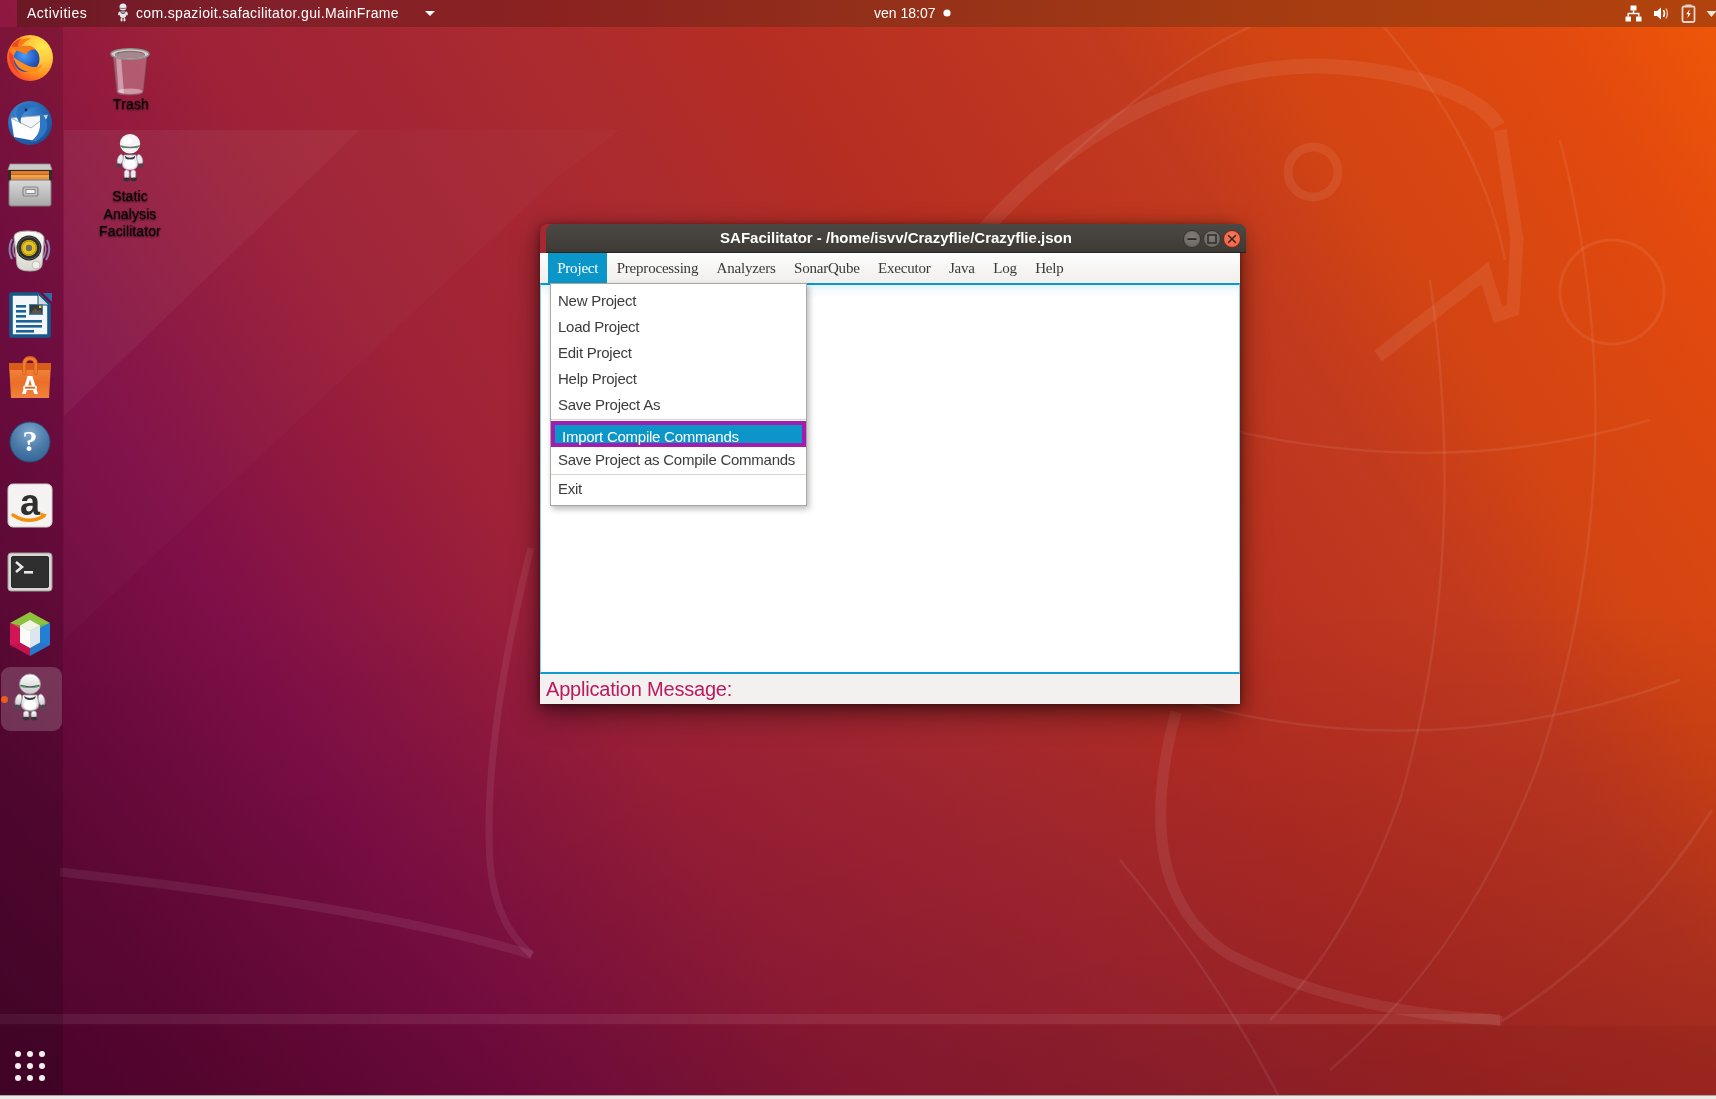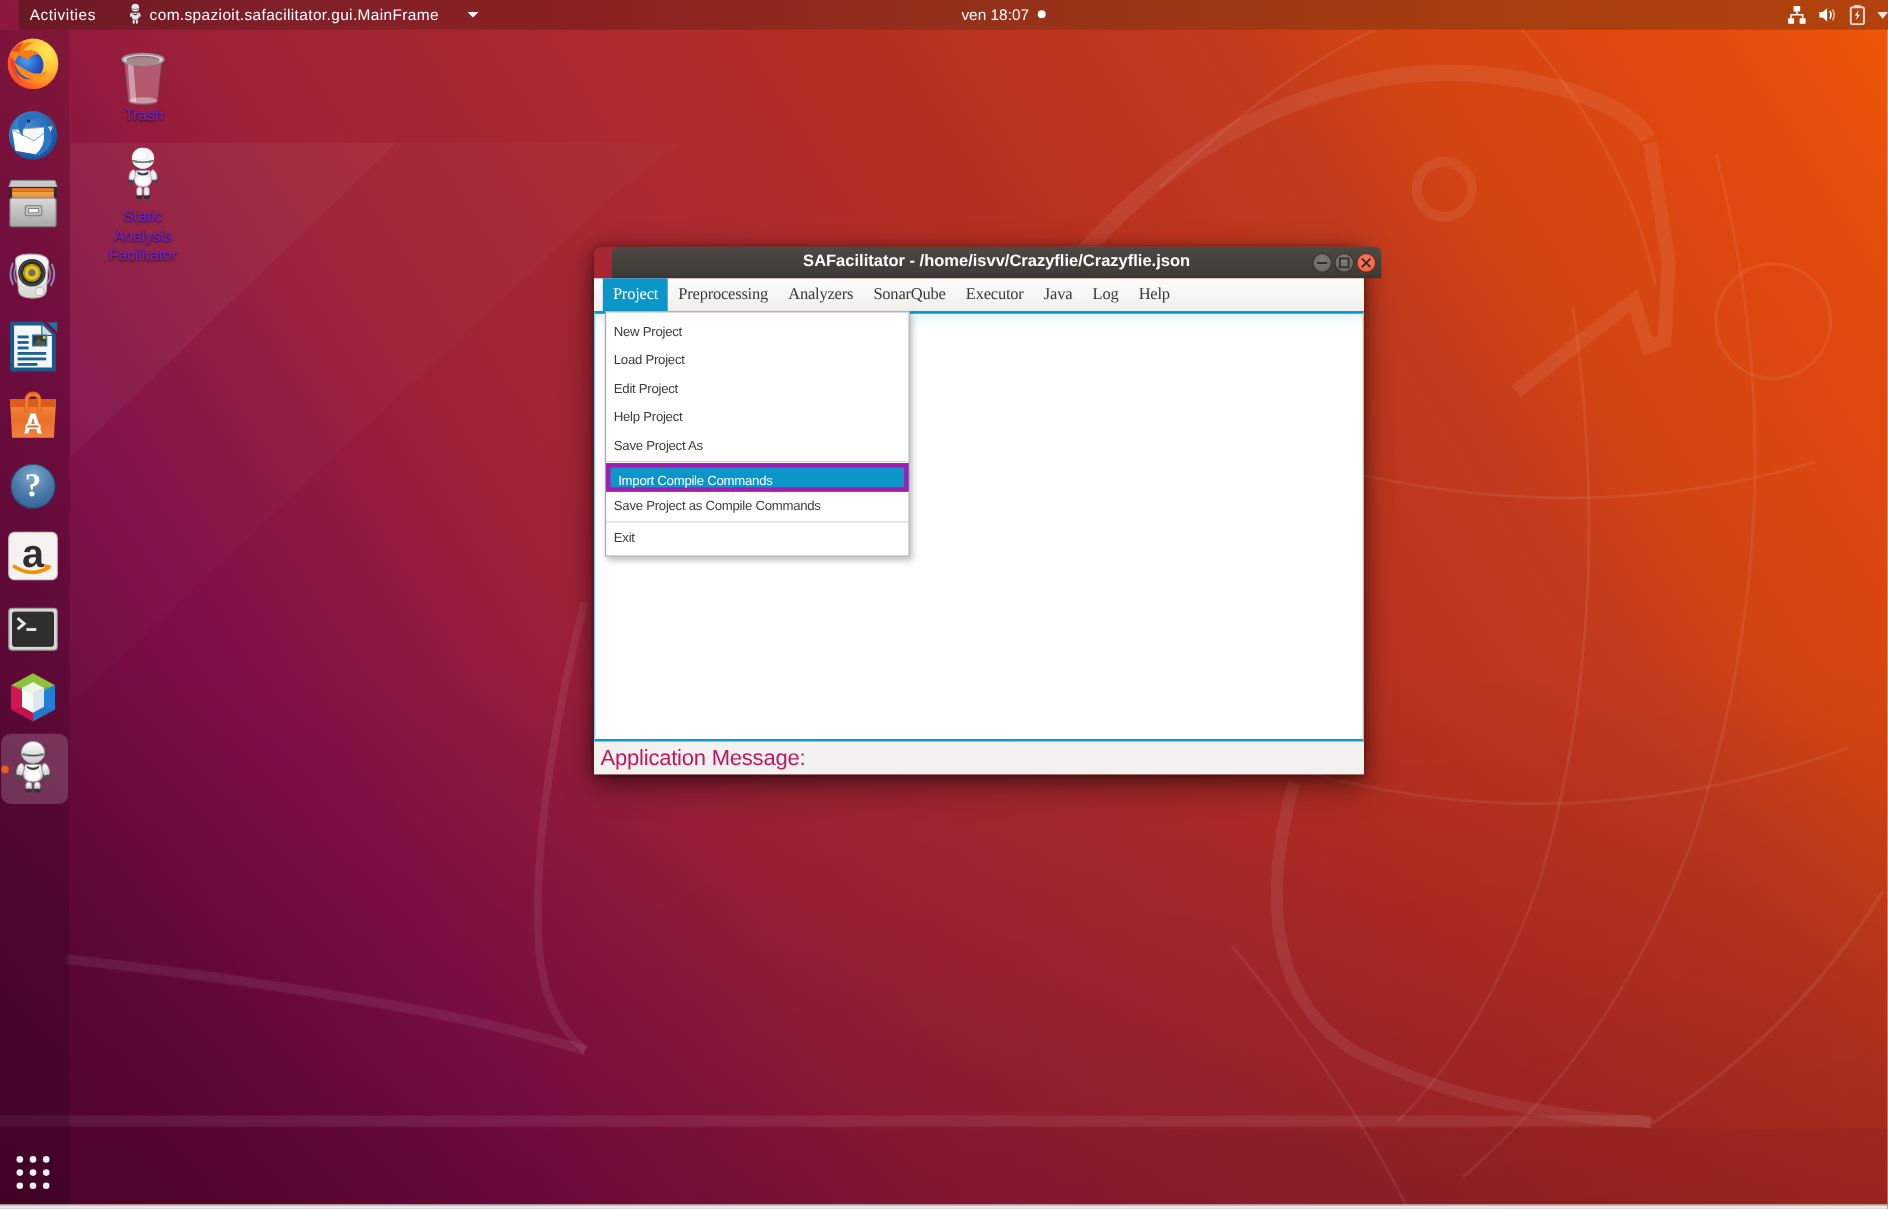--- a/index.html
+++ b/index.html
@@ -21,47 +21,47 @@
   #topbar .clock { position:absolute; left:857px; top:5px; }
   
   #dock { position:absolute; top:27px; left:0; width:63px; height:1072px;
     background:linear-gradient(180deg, rgba(28,2,18,0.15) 0%, rgba(28,2,20,0.18) 55%, rgba(24,2,18,0.24) 100%); }
   .dicon { position:absolute; left:6px; width:48px; height:48px; }
   #dockhl { position:absolute; left:1px; top:640px; width:61px; height:64px; border-radius:9px;
     background:rgba(255,255,255,0.18); }
   #dockdot { position:absolute; left:1px; top:669px; width:7px; height:7px; border-radius:50%; background:#e85e1e; }
   #appgrid { position:absolute; left:12px; top:1022px; width:38px; height:36px; }
   
-  .desklabel { position:absolute; color:#6d28d9; font-size:14px; text-align:center; width:120px;
+  .desklabel { position:absolute; color:#000000; font-size:14px; text-align:center; width:120px;
     text-shadow:0 1px 2px rgba(0,0,0,0.85); letter-spacing:0.1px; }
   
   #win { position:absolute; left:540px; top:224px; width:700px; height:480px;
     box-shadow:0 10px 30px rgba(0,0,0,0.42), 0 3px 14px rgba(0,0,0,0.33), 0 1px 4px rgba(0,0,0,0.28); border-radius:7px 7px 0 0; }
-  #titlebar { position:absolute; top:0; left:16px; width:700px; height:29px; border-radius:7px 7px 0 0;
+  #titlebar { position:absolute; top:0; left:6px; width:700px; height:29px; border-radius:7px 7px 0 0;
     background:linear-gradient(180deg,#4c4843 0%,#403c37 85%,#3b3733 100%);
     border-bottom:1px solid #282420; }
   #titlebar .title { position:absolute; width:700px; text-align:center; top:5px; color:#ffffff;
     font-weight:bold; font-size:15px; }
   .wbtn { position:absolute; top:6px; width:18px; height:18px; border-radius:50%; }
   .wbtn.min { left:637px; background:radial-gradient(circle at 50% 35%, #817c75, #67625b); border:1px solid #37332e; }
   .wbtn.max { left:657px; background:radial-gradient(circle at 50% 35%, #817c75, #67625b); border:1px solid #37332e; }
   .wbtn.close { left:677px; background:radial-gradient(circle at 50% 35%, #f67a5e, #f05f40); border:1px solid #71291a; }
   #menubar { position:absolute; top:29px; left:0; width:700px; height:30px;
     background:linear-gradient(180deg,#fdfdfd,#f0efed); font-size:15px; color:#3a3a3a;
     white-space:nowrap; padding-left:8px; }
   .mitem { display:inline-block; padding:0 9.2px; line-height:30px; height:30px; vertical-align:top; letter-spacing:-0.2px;font-family:Liberation Serif, serif; }
   .mitem.sel { background:#0b96ca; color:#ffffff; }
   #contentframe { position:absolute; top:59px; left:0; width:700px; height:391px;
     background:linear-gradient(180deg,#e2f2fa 0%, #f7fbfd 6px, #ffffff 14px); border-top:2px solid #0a98cd; border-bottom:2px solid #0f9cd3;
     border-left:1px solid #8ecde7; border-right:1px solid #8ecde7; }
   #statusbar { position:absolute; top:450px; left:0; width:700px; height:30px; background:#f2f1ef;
     font-size:20px; color:#be185d; line-height:30px; padding-left:6px; letter-spacing:-0.2px; }
   
-  #dropdown { position:absolute; left:550px; top:283px; width:277px; height:223px; background:#ffffff;
-    border:1px solid #a9a59f; box-shadow:2px 3px 6px rgba(0,0,0,0.28); font-size:12px; color:#3c3c3c;
+  #dropdown { position:absolute; left:550px; top:283px; width:257px; height:223px; background:#ffffff;
+    border:1px solid #a9a59f; box-shadow:2px 3px 6px rgba(0,0,0,0.28); font-size:15px; color:#3c3c3c;
     padding-top:4px; letter-spacing:-0.25px; }
   .ditem { height:26px; line-height:26px; padding-left:7px; }
   .dsep { height:1px; margin:1px 0; background:#d7d4cf; }
   .ditem.hl { background:#0b95c9; border:4px solid #a21caf; color:#fff; line-height:24px; }
   #bottomstrip { position:absolute; left:0; top:1095px; width:1716px; height:4px; background:#eceae9; border-top:1px solid #a9a5a3; z-index:40; }
 </style>
 </head>
 <body>
 <div id="screen">
   <svg class="art" width="1716" height="1099" viewBox="0 0 1716 1099">

